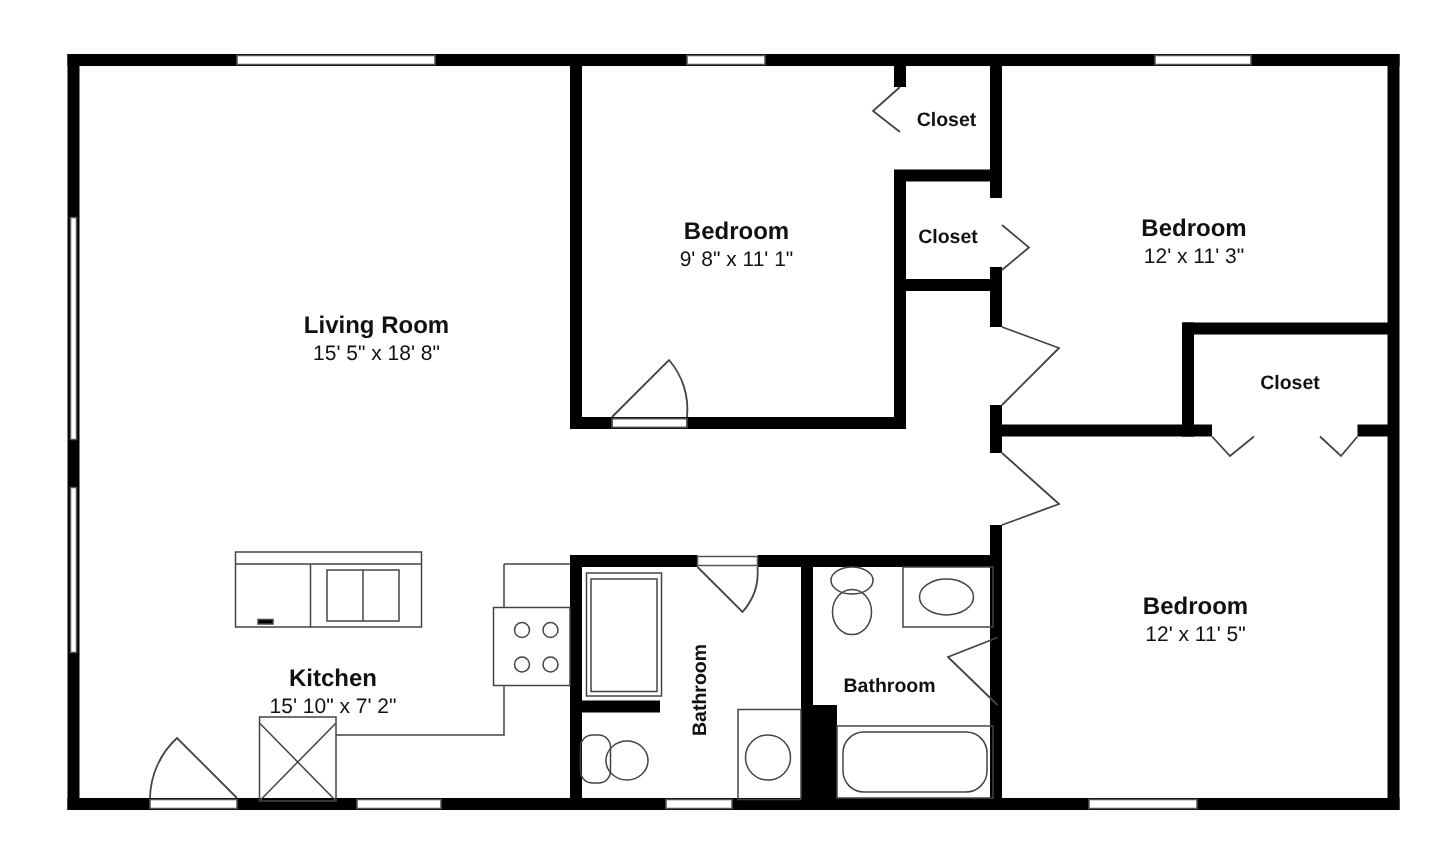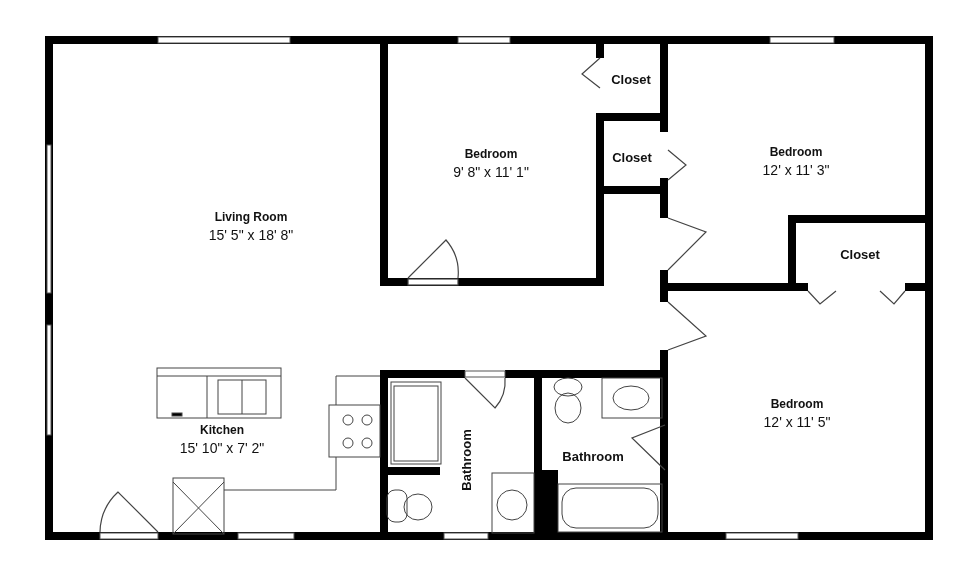--- a/index.html
+++ b/index.html
@@ -1,19 +1,19 @@
 <!DOCTYPE html>
 <html><head>
 <meta charset="utf-8">
 <style>
   html, body { margin: 0; padding: 0; background: #ffffff; }
   body { width: 960px; height: 571px; position: relative; overflow: hidden; font-family: "Liberation Sans", sans-serif; }
   #plan { position: absolute; left: 0; top: 0; }
   .label { position: absolute; text-align: center; color: #111; white-space: nowrap; transform: translateX(-50%); }
-  .room-name { font-weight: bold; font-size: 12px; line-height: 17px; display: block; }
+  .room-name { font-weight: bold; font-size: 16px; line-height: 17px; display: block; }
   .room-dim { font-size: 14px; line-height: 18px; display: block; }
   .small-name { font-weight: bold; font-size: 13px; }
   .vertical { transform: translate(-50%, -50%) rotate(-90deg); }
 </style>
 </head>
 <body>
 
 <svg id="plan" width="960" height="571" viewBox="0 0 960 571" xmlns="http://www.w3.org/2000/svg">
   <g fill="#000">
 
@@ -105,21 +105,21 @@
     <ellipse cx="631" cy="398" rx="18" ry="12"></ellipse>
     <rect x="558" y="484" width="104" height="48"></rect>
     <rect x="562" y="488" width="96" height="40" rx="14"></rect>
   </g>
 </svg>
 
 <div class="label" style="left:211px; top:209px;margin-left:40px;">
   <span class="room-name">Living Room</span>
   <span class="room-dim">15' 5" x 18' 8"</span>
 </div>
-<div class="label" style="left:222px; top:422px;">
+<div class="label" style="left:222px; top:444px;">
   <span class="room-name">Kitchen</span>
   <span class="room-dim">15' 10" x 7' 2"</span>
 </div>
 <div class="label" style="left:491px; top:146px;">
   <span class="room-name">Bedroom</span>
   <span class="room-dim">9' 8" x 11' 1"</span>
 </div>
 <div class="label" style="left:796px; top:144px;">
   <span class="room-name">Bedroom</span>
   <span class="room-dim">12' x 11' 3"</span>

